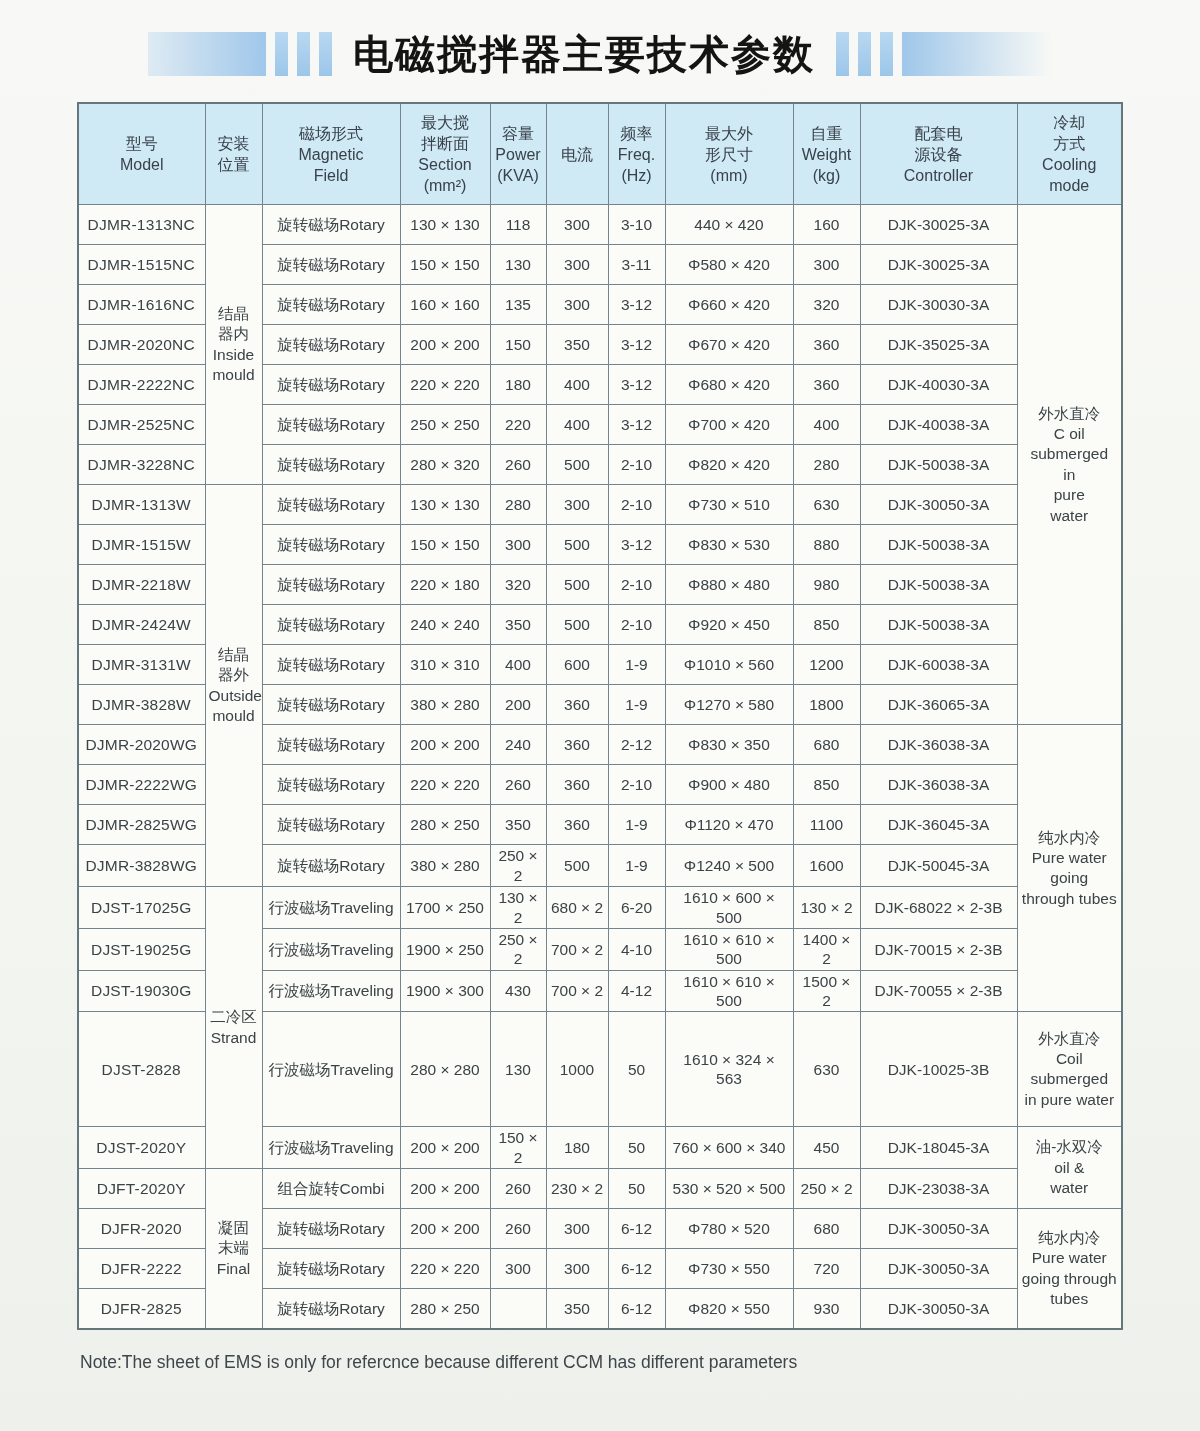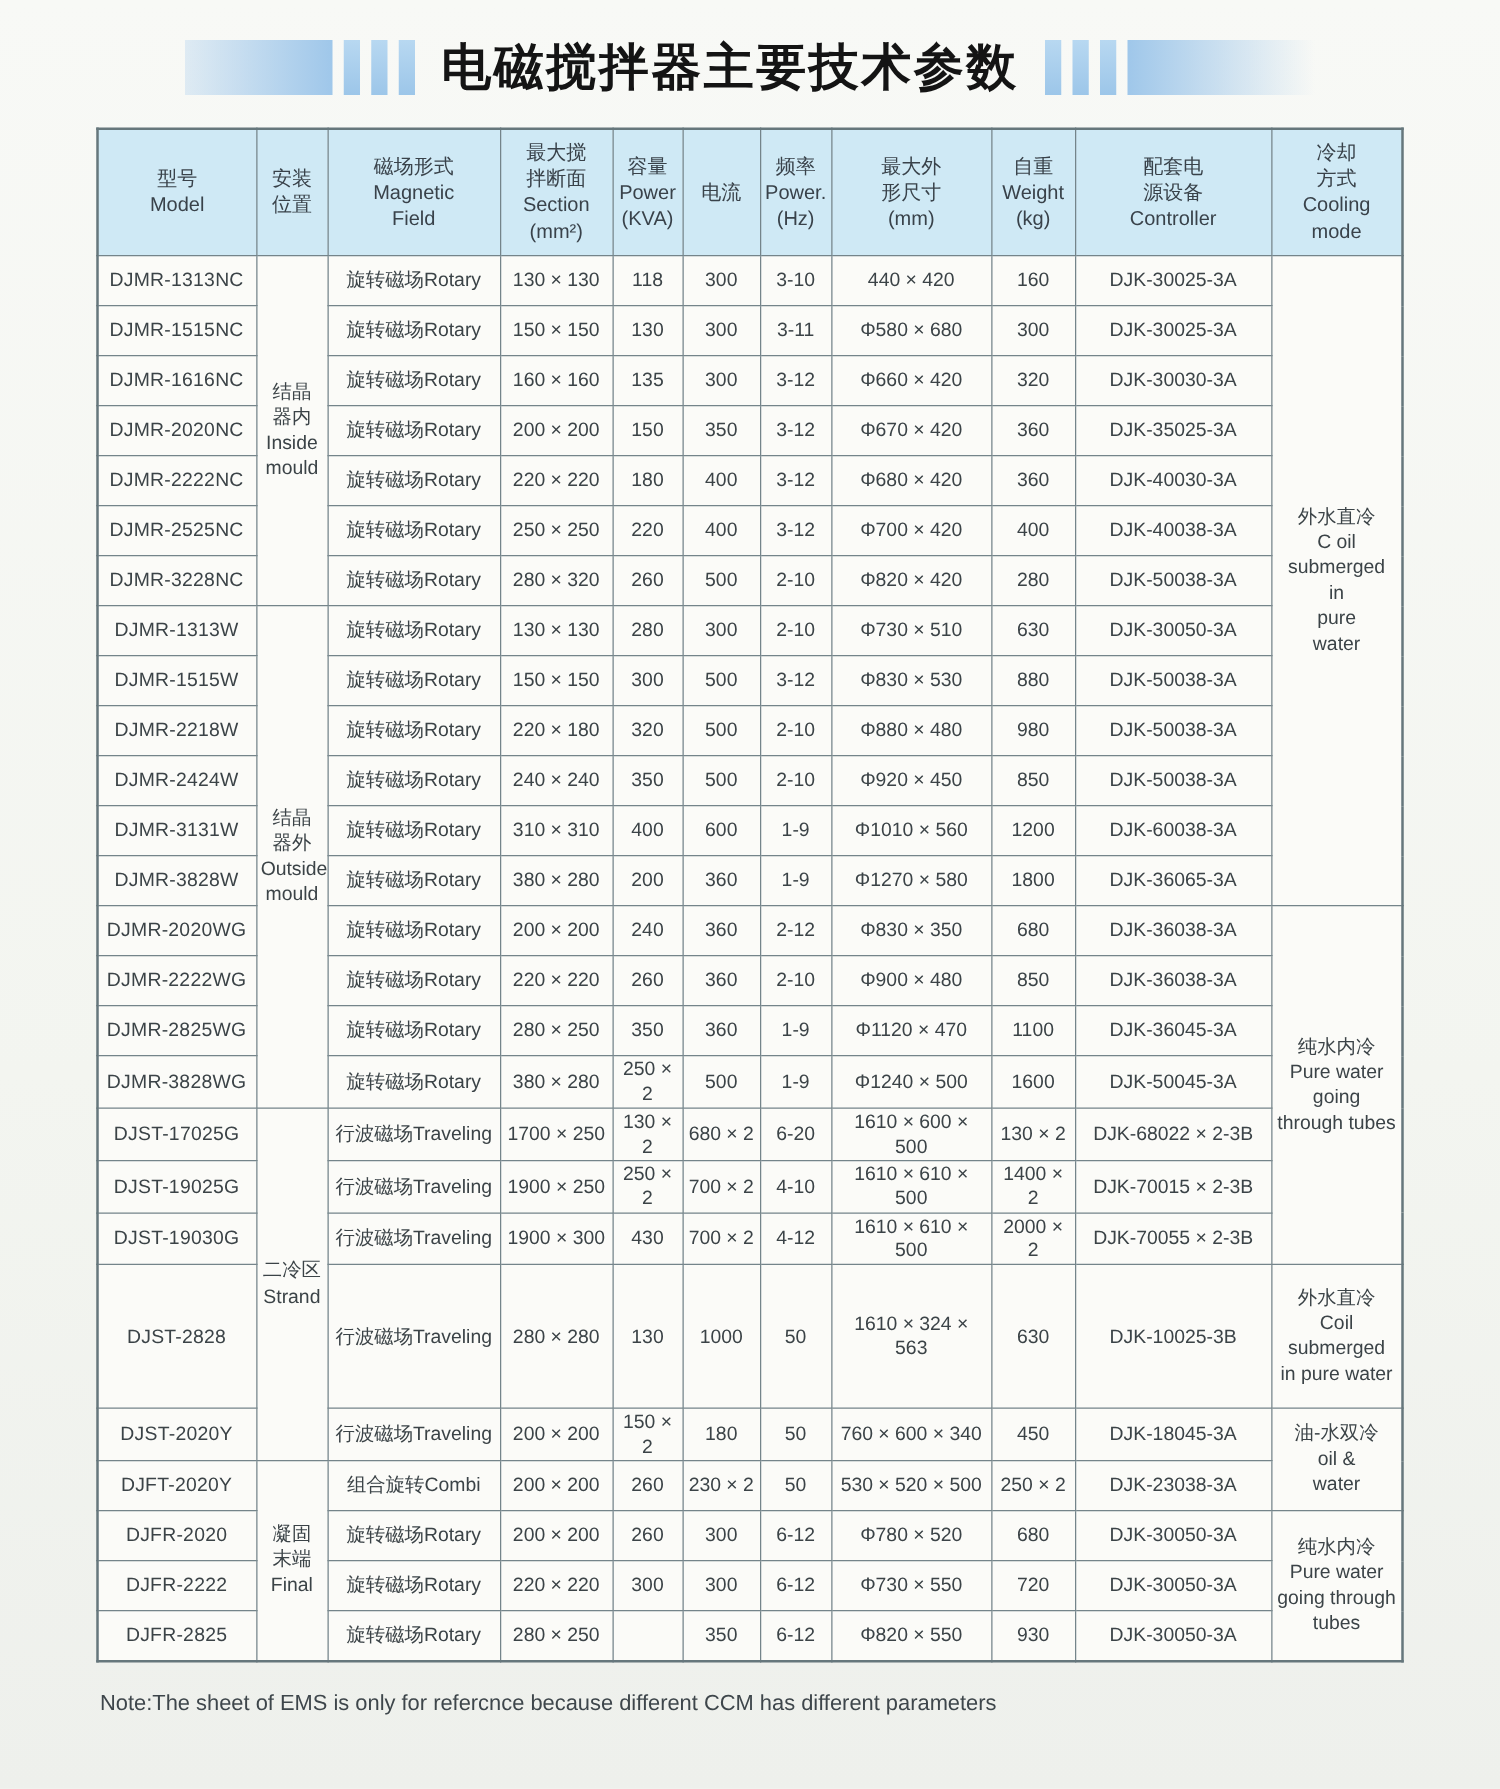--- a/index.html
+++ b/index.html
@@ -110,21 +110,21 @@
           <th class="lines">
             <div>容量</div>
             <div>Power</div>
             <div>(KVA)</div>
           </th>
           <th class="lines">
             <div>电流</div>
           </th>
           <th class="lines">
             <div>频率</div>
-            <div>Power.</div>
+            <div>Freq.</div>
             <div>(Hz)</div>
           </th>
           <th class="lines">
             <div>最大外</div>
             <div>形尺寸</div>
             <div>(mm)</div>
           </th>
           <th class="lines">
             <div>自重</div>
             <div>Weight</div>
@@ -169,21 +169,21 @@
             <div>water</div>
           </td>
         </tr>
         <tr>
           <td class="model-cell">DJMR-1515NC</td>
           <td>旋转磁场Rotary</td>
           <td>150 × 150</td>
           <td>130</td>
           <td>300</td>
           <td>3-11</td>
-          <td>Φ580 × 680</td>
+          <td>Φ580 × 420</td>
           <td>300</td>
           <td>DJK-30025-3A</td>
         </tr>
         <tr>
           <td class="model-cell">DJMR-1616NC</td>
           <td>旋转磁场Rotary</td>
           <td>160 × 160</td>
           <td>135</td>
           <td>300</td>
           <td>3-12</td>
@@ -384,21 +384,21 @@
           <td>DJK-70015 × 2-3B</td>
         </tr>
         <tr>
           <td class="model-cell">DJST-19030G</td>
           <td>行波磁场Traveling</td>
           <td>1900 × 300</td>
           <td>430</td>
           <td>700 × 2</td>
           <td>4-12</td>
           <td>1610 × 610 × 500</td>
-          <td>2000 × 2</td>
+          <td>1500 × 2</td>
           <td>DJK-70055 × 2-3B</td>
         </tr>
         <tr class="tall">
           <td class="model-cell">DJST-2828</td>
           <td>行波磁场Traveling</td>
           <td>280 × 280</td>
           <td>130</td>
           <td>1000</td>
           <td>50</td>
           <td>1610 × 324 × 563</td>

